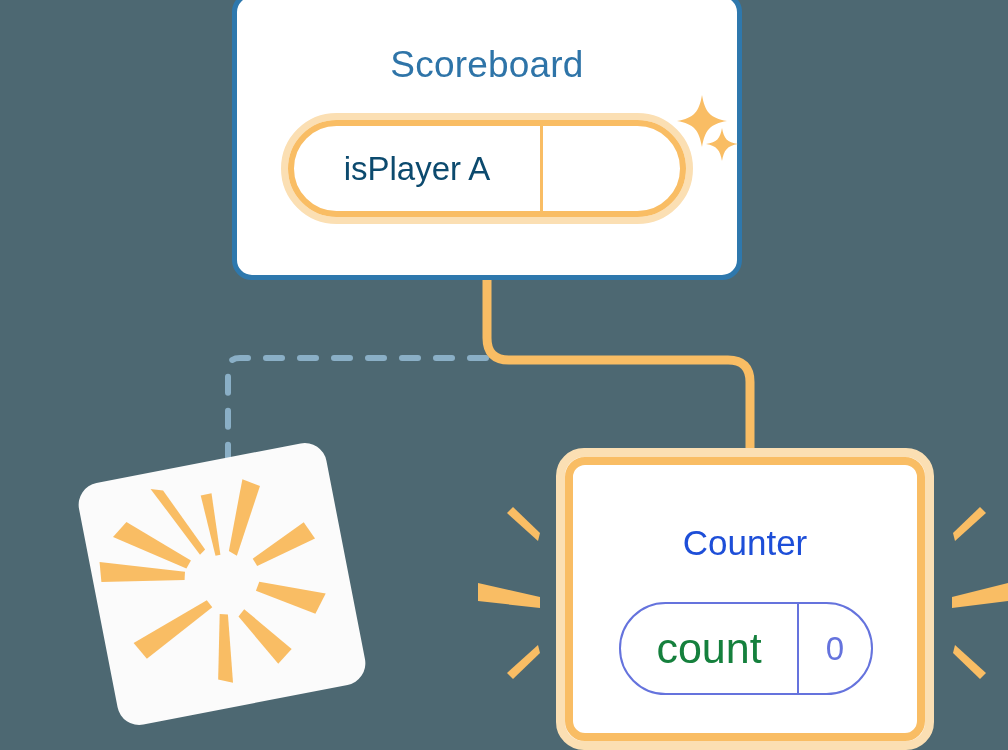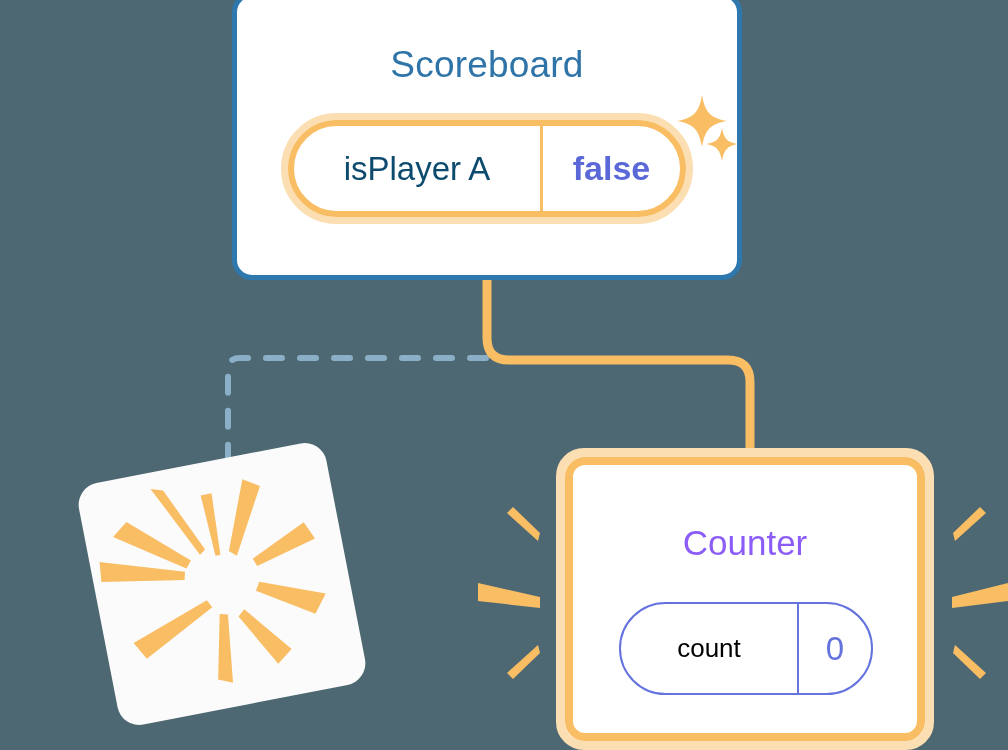--- a/index.html
+++ b/index.html
@@ -118,21 +118,21 @@
     border: 8px solid #f9bd64;
     border-radius: 20px;
     background: #ffffff;
   }
   #counter-title {
     position: absolute;
     left: 0;
     top: 58px;
     width: 100%;
     text-align: center;
-    color: #8b5cf6;
+    color: #1d4ed8;
     font-size: 35px;
   }
   #ct-pill {
     position: absolute;
     left: 46px;
     top: 137px;
     width: 254px;
     height: 93px;
     border: 2px solid #6573dd;
     border-radius: 999px;
@@ -140,22 +140,22 @@
     display: flex;
     align-items: stretch;
     overflow: hidden;
     background: #ffffff;
   }
   #ct-pill-key {
     flex: 0 0 176px;
     display: flex;
     align-items: center;
     justify-content: center;
-    color: #000000;
-    font-size: 26px;
+    color: #15803d;
+    font-size: 43px;
   }
   #ct-pill-divider {
     width: 2px;
     background: #6573dd;
     align-self: stretch;
   }
   #ct-pill-value {
     flex: 1 1 auto;
     display: flex;
     align-items: center;
@@ -232,21 +232,20 @@
     </g>
   </svg>
 
   <div id="scoreboard-card">
     <div id="scoreboard-title" class="nosel">Scoreboard</div>
 
     <div id="sb-pill-outer"></div>
     <div id="sb-pill-inner">
       <div id="sb-pill-key" class="nosel">isPlayer A</div>
       <div id="sb-pill-divider"></div>
-      <div id="sb-pill-value" class="nosel">false</div>
     </div>
   </div>
 
   <svg class="layer" width="1008" height="750" viewBox="0 0 1008 750" xmlns="http://www.w3.org/2000/svg" style="z-index:7">
     <g fill="#f9bd64">
       <path d="M 702,95 C 705,112 710,118 727,121 C 710,124 705,130 702,147
                C 699,130 694,124 677,121 C 694,118 699,112 702,95 Z"></path>
       <path d="M 722,128 C 724,139 727,142 738,144 C 727,146 724,150 722,161
                C 720,150 717,146 706,144 C 717,142 720,139 722,128 Z"></path>
     </g>

